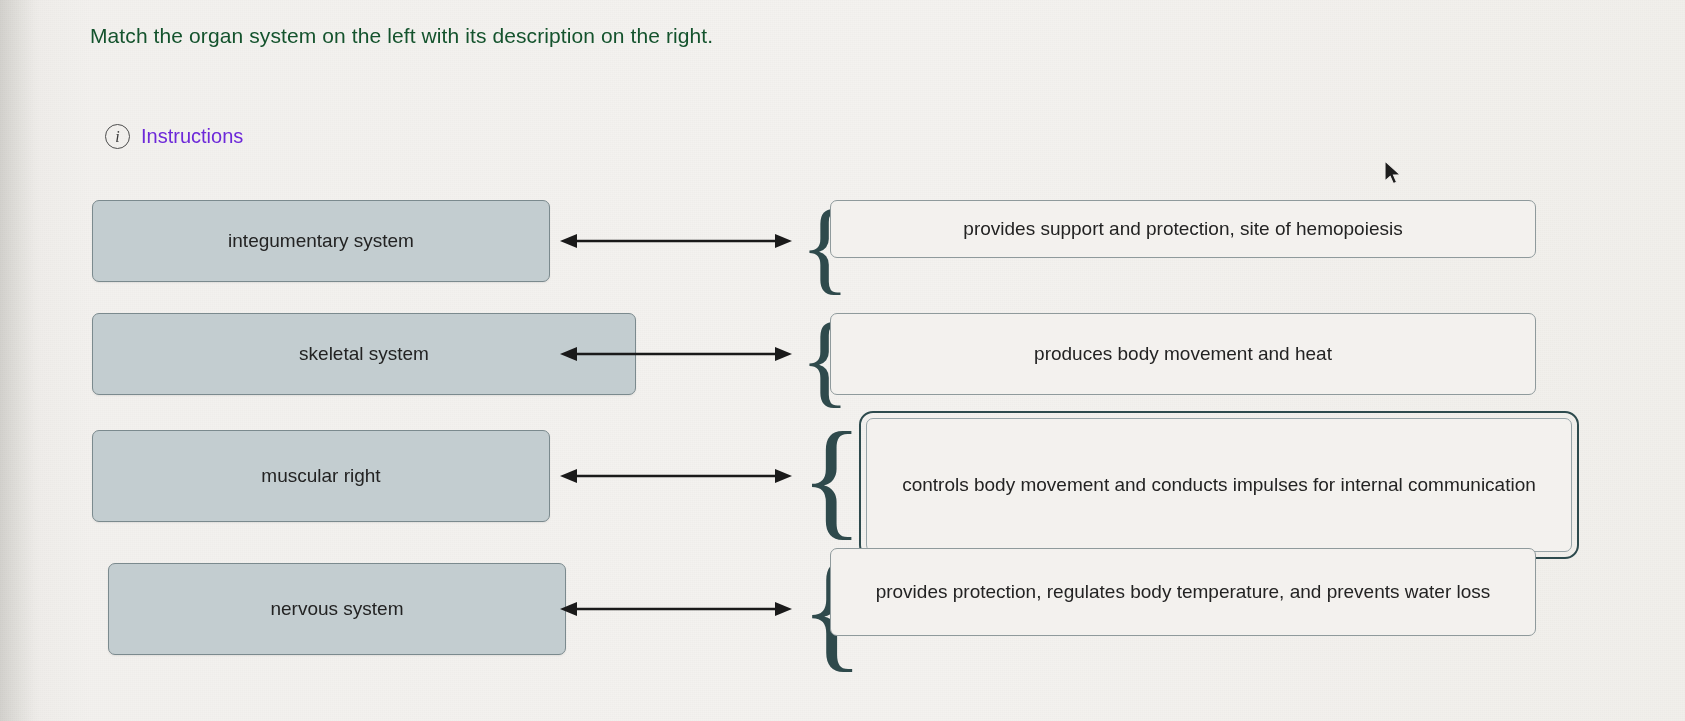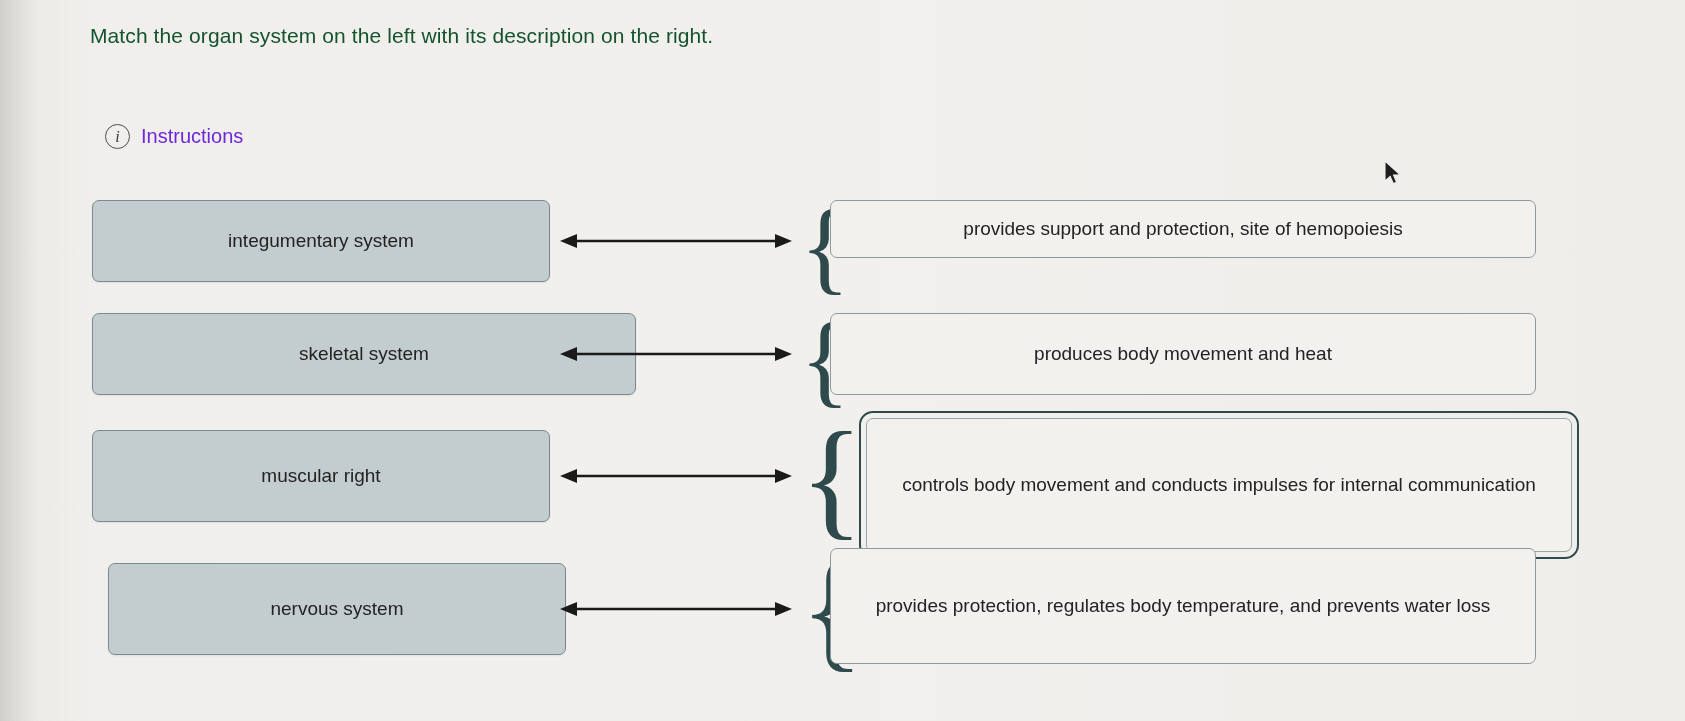--- a/index.html
+++ b/index.html
@@ -186,21 +186,21 @@
         <span>nervous system</span>
       </div>
       <div class="arrow" style="left: 560px; top: 597px;">
         <svg width="232" height="24" viewBox="0 0 232 24">
           <line x1="14" y1="12" x2="218" y2="12" stroke="#1a1a1a" stroke-width="2.6"></line>
           <polygon points="0,12 17,5 17,19" fill="#1a1a1a"></polygon>
           <polygon points="232,12 215,5 215,19" fill="#1a1a1a"></polygon>
         </svg>
       </div>
       <div class="brace" style="left: 800px; top: 542px; font-size: 134px;">{</div>
-      <div class="right-box" style="left: 830px; top: 548px; width: 706px; height: 116px;">
+      <div class="right-box" style="left: 830px; top: 548px; width: 706px; height: 88px;">
         <span>provides protection, regulates body temperature, and prevents water loss</span>
       </div>
     </div>
   </div>
 
 <div class="cursor" style="left: 1384px; top: 160px;">
   <svg width="20" height="28" viewBox="0 0 20 28">
     <path d="M1,1 L1,21 L6.2,16.3 L9.4,23.6 L12.6,22.2 L9.5,15.1 L16.2,14.8 Z" fill="#1d1d1d" stroke="#f0eeeb" stroke-width="1.1"></path>
   </svg>
 </div>

